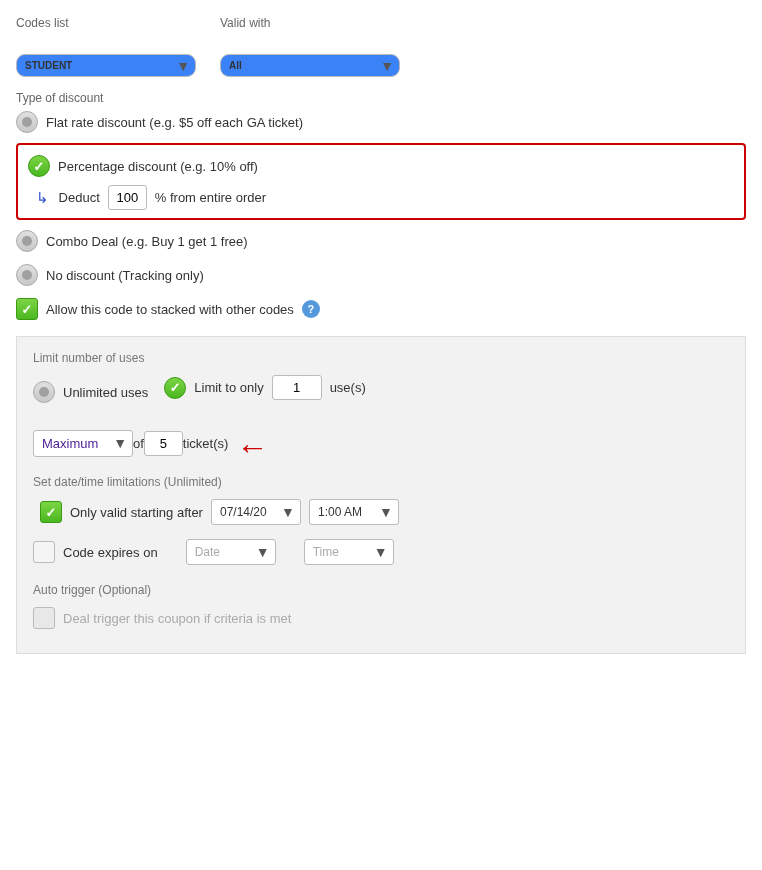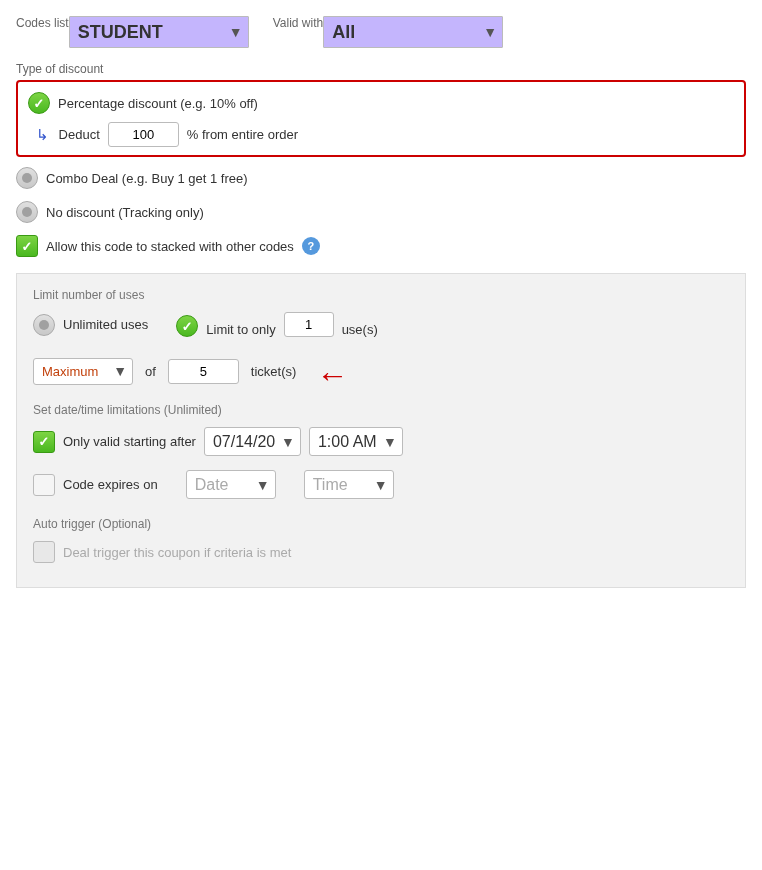--- a/index.html
+++ b/index.html
@@ -13,35 +13,35 @@
     }
 
     .section { margin-bottom: 14px; }
 
     .label-text {
       color: #666;
       font-size: 12px;
       margin-bottom: 4px;
     }
 
-    .row { display: flex; align-items: center; gap: 12px; margin-bottom: 10px; }
+    .row { display: flex; align-items: center; margin-bottom: 10px; }
 
     
     .select-wrapper {
       position: relative;
       display: inline-flex;
       align-items: center;
     }
     .select-box {
       appearance: none;
-      background: #c4b5fd;
-      border: 1px solid #bbb;
-      border-radius: 1px;
+      background: #3b82f6;
+      border: 1px solid #bbb;
+      border-radius: 9px;
       padding: 5px 28px 5px 8px;
-      font-size: 18px;
+      font-size: 10px;
       font-weight: bold;
       color: #333;
       cursor: pointer;
       min-width: 180px;
     }
     .select-arrow {
       position: absolute;
       right: 6px;
       pointer-events: none;
       color: #555;
@@ -134,21 +134,21 @@
       color: #3355cc;
       font-size: 15px;
       margin-right: 2px;
     }
 
     
     .num-input {
       border: 1px solid #bbb;
       border-radius: 3px;
       padding: 4px 6px;
-      width: 71px;
+      width: 39px;
       font-size: 13px;
       text-align: center;
     }
     .num-input.small { width: 50px; }
 
     
     .help-icon {
       display: inline-flex;
       align-items: center;
       justify-content: center;
@@ -188,48 +188,48 @@
       line-height: 1;
     }
 
     
     .date-select {
       appearance: none;
       background: #fff;
       border: 1px solid #bbb;
       border-radius: 3px;
       padding: 5px 24px 5px 8px;
-      font-size: 16px;
+      font-size: 12px;
       color: #333;
       cursor: pointer;
       min-width: 90px;
       position: relative;
     }
     .date-select.placeholder { color: #aaa; margin-left: 20px; }
 
     .tickets-select {
       appearance: none;
       background: #fff;
       border: 1px solid #bbb;
       border-radius: 3px;
       padding: 5px 16px 5px 8px;
       font-size: 13px;
-      color: #c2410c;
+      color: #4c1d95;
       cursor: pointer;
       min-width: 100px;
     }
 
     .disabled-text { color: #aaa; }
 
     .codes-valid-row {
       display: flex;
       gap: 24px;
       margin-bottom: 14px;
     }
-    .codes-valid-col { display: flex; flex-direction: row; }
+    .codes-valid-col { display: flex; flex-direction: column; gap: 20px; }
   </style>
 </head>
 <body>
 
 <div class="codes-valid-row">
   <div class="codes-valid-col">
     <div class="label-text">Codes list</div>
     <div class="select-wrapper">
       <select class="select-box">
         <option>STUDENT</option>
@@ -244,20 +244,26 @@
         <option>All</option>
       </select>
       <span class="select-arrow">▼</span>
     </div>
   </div>
 </div>
 
 <div class="section">
   <div class="label-text">Type of discount</div>
 
+  <div class="option-row">
+    <div class="radio-circle">
+      <div class="radio-circle-inner"></div>
+    </div>
+    <span>Flat rate discount (e.g. $5 off each GA ticket)</span>
+  </div>
 
   <div class="highlight-box">
     <div class="option-row" style="margin-bottom:0;">
       <div class="green-circle"></div>
       <span>Percentage discount (e.g. 10% off)</span>
     </div>
     <div class="deduct-row">
       <span class="deduct-arrow">↳</span>
       <span>Deduct</span>
       <input class="num-input" type="text" value="100" style="">
@@ -290,21 +296,21 @@
 
   <div class="panel-section">
     <div class="panel-label">Limit number of uses</div>
     <div class="row">
       <div class="option-row" style="margin-bottom:0;">
         <div class="radio-circle">
           <div class="radio-circle-inner"></div>
         </div>
         <span>Unlimited uses</span>
       </div>
-      <div class="option-row" style="margin-bottom:0; margin-left:16px;align-items:flex-end;">
+      <div class="option-row" style="margin-bottom:9px; margin-left:16px;">
         <div class="green-circle"></div>
         <span>Limit to only</span>
         <input class="num-input small" type="text" value="1" style="">
         <span>use(s)</span>
       </div>
     </div>
   </div>
 
   <div class="panel-section">
     <div class="row" style="align-items:center;">
@@ -319,21 +325,21 @@
       <span>of</span>
       <input class="num-input" type="text" value="5" style="">
       <span>ticket(s)</span>
       <span class="red-arrow">←</span>
     </div>
   </div>
 
   <div class="panel-section">
     <div class="panel-label">Set date/time limitations (Unlimited)</div>
 
-    <div class="option-row" style="margin-bottom:10px;">
+    <div class="option-row" style="margin-bottom:10px;margin-left:7px;">
       <div class="green-checkbox"></div>
       <span>Only valid starting after</span>
       <div class="select-wrapper">
         <select class="date-select">
           <option>07/14/20</option>
         </select>
         <span class="select-arrow">▼</span>
       </div>
       <div class="select-wrapper">
         <select class="date-select">

